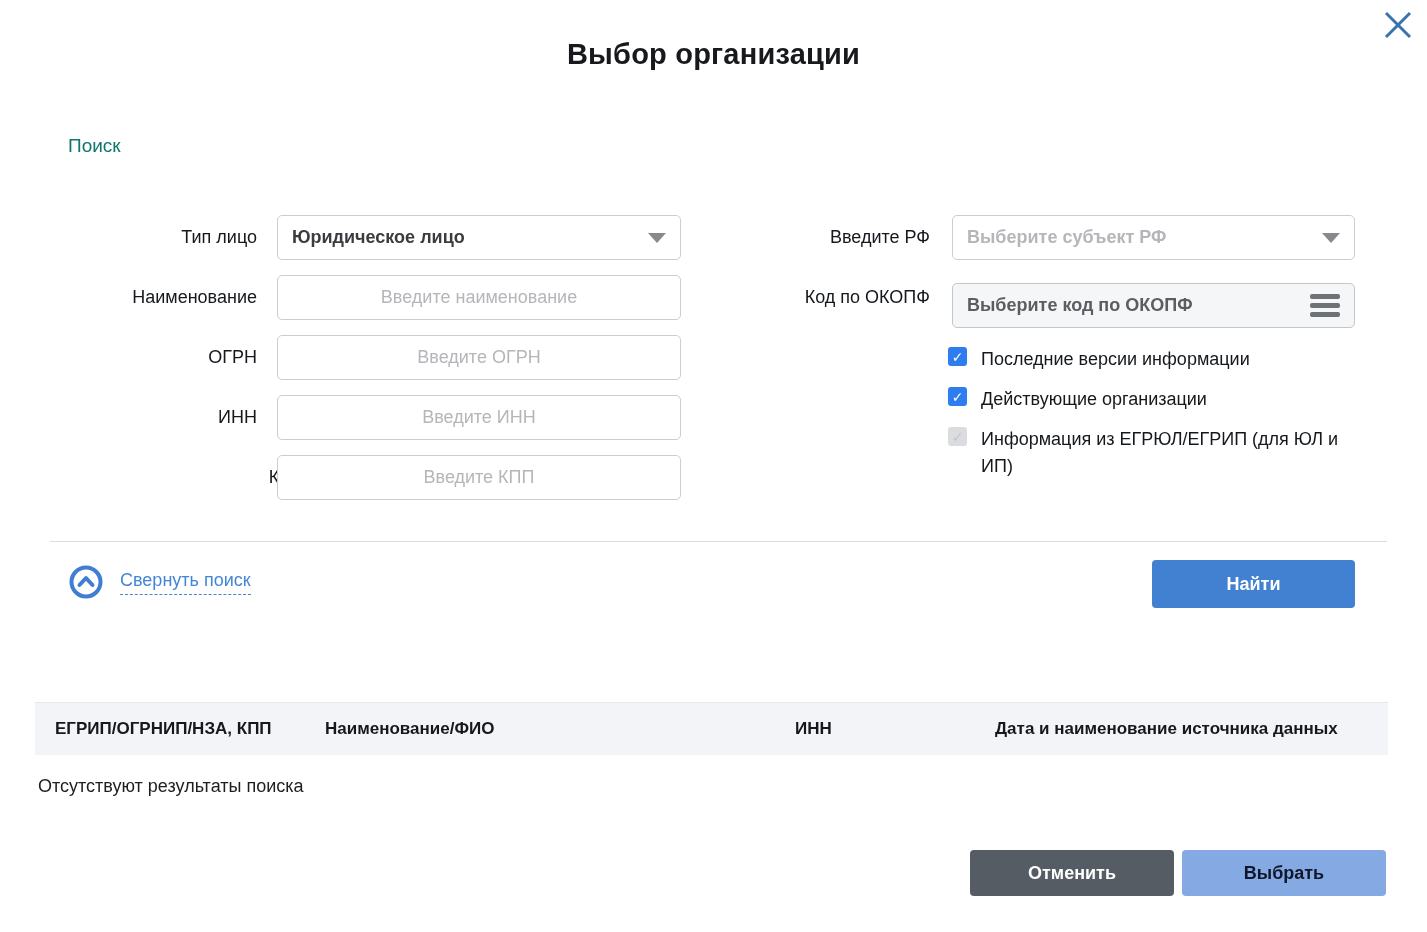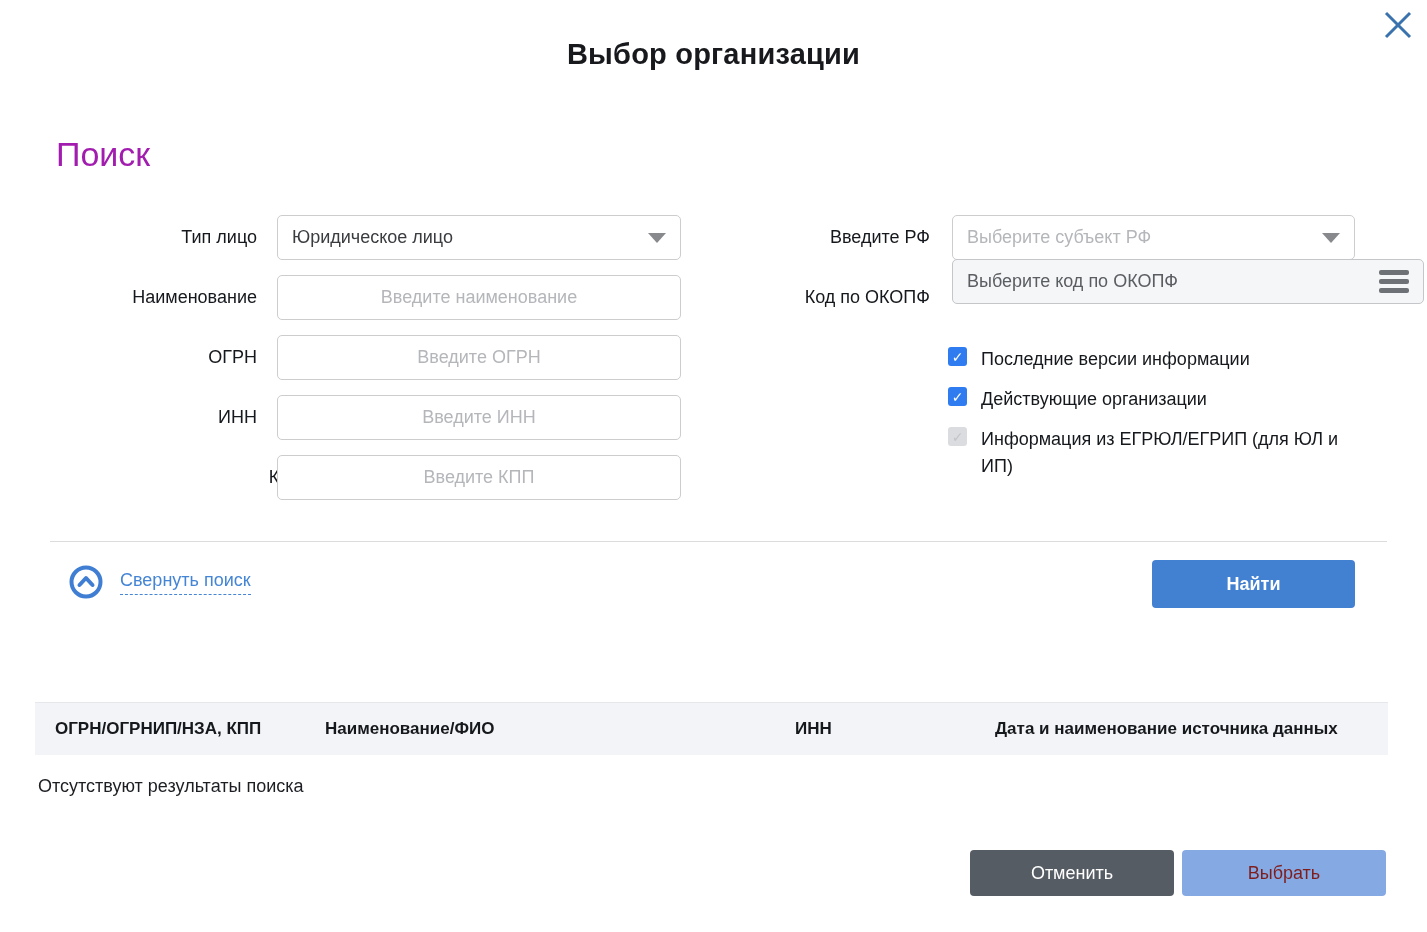--- a/index.html
+++ b/index.html
@@ -7,28 +7,28 @@
               font-family:"Liberation Sans","DejaVu Sans",sans-serif; color:#17191d; }
   .dialog { position:relative; width:1427px; height:932px; background:#fff; }
 
   
   .dlg-title { position:absolute; top:38px; left:0; width:100%; text-align:center;
                font-size:29px; font-weight:700; letter-spacing:.2px; color:#17191d; }
   .close-btn { position:absolute; top:6px; right:10px; width:38px; height:38px;
                display:flex; align-items:center; justify-content:center; cursor:pointer; }
 
   
-  .search-heading { position:absolute; top:135px; left:56px; font-size:34px;
-                    font-weight:500; color:#a21caf; }
+  .search-heading { position:absolute; top:135px; left:68px; font-size:19px;
+                    font-weight:500; color:#0f766e; }
   .flabel { font-size:18px; color:#15181c; white-space:nowrap; }
   .flabel-left  { position:absolute; width:257px; text-align:right; height:45px;
                   display:flex; align-items:center; justify-content:flex-end; }
   .field { position:absolute; width:404px; height:45px; border:1px solid #cdcdcd;
            border-radius:5px; background:#fff; display:flex; align-items:center;
-           padding:0 14px; font-size:18px; }
+           padding:0 14px; font-size:18px;font-weight:bold; }
   .field.selectlike { justify-content:space-between; cursor:pointer; }
   .sel-value { color:#3a3c40; }
   .sel-placeholder { color:#b4b6ba; }
   .tri-down { width:0; height:0; border-left:9px solid transparent;
               border-right:9px solid transparent; border-top:10px solid #87898d; }
   input.txt { position:absolute; width:404px; height:45px; border:1px solid #cdcdcd;
               border-radius:5px; padding:0 14px; font-size:18px; color:#3a3c40;
               font-family:inherit; outline:none;text-align:center; }
   input.txt::placeholder { color:#b4b6ba; }
   .field.picker { background:#f5f6f8; border-color:#c4c6c9; color:#5a5d61; }
@@ -58,24 +58,24 @@
 
   
   .thead { position:absolute; top:702px; left:35px; width:1353px; height:53px;
            background:#f3f4f7; border-top:1px solid #e6e7ea;
            display:grid; grid-template-columns:270px 470px 200px 1fr; align-items:center; }
   .th { font-size:17px; font-weight:700; color:#15181c; padding:0 20px; white-space:nowrap; }
   .empty-msg { position:absolute; top:776px; left:38px; font-size:18px; color:#1c1e22; }
 
   
   .btn { position:absolute; top:850px; width:204px; height:46px; border:none;
-         border-radius:4px; font-size:18px; font-weight:400; font-family:inherit;
+         border-radius:4px; font-size:18px; font-weight:700; font-family:inherit;
          color:#ffffff; cursor:pointer; }
   .cancel-btn { left:970px;  background:#565c64; }
-  .select-btn { left:1182px; background:#85a9e3; color:#7f1d1d; cursor:default; }
+  .select-btn { left:1182px; background:#85a9e3; color:#0f172a; cursor:default; }
 </style>
 </head>
 <body>
 
 <div class="dialog">
 
   <div class="dlg-title">Выбор организации</div>
 
   <div class="close-btn">
     <svg width="34" height="34" viewBox="0 0 34 34">
@@ -118,21 +118,21 @@
     <span class="flabel">Введите РФ</span>
   </div>
   <div class="field selectlike" style="top:215px; left:952px; width:403px;">
     <span class="sel-placeholder">Выберите субъект РФ</span>
     <span class="tri-down"></span>
   </div>
 
   <div class="flabel-left" style="top:275px; left:673px; width:257px;align-items:center;">
     <span class="flabel">Код по ОКОПФ</span>
   </div>
-  <div class="field selectlike picker" style="top:259px; left:952px; width:472px;">
+  <div class="field selectlike picker" style="top:283px; left:952px; width:403px;">
     <span>Выберите код по ОКОПФ</span>
     <span class="hamburger">
         <span></span>
         <span></span>
         <span></span>
       </span>
   </div>
 
   <div class="cbrow" style="top:346px;">
     <span class="cbox on">
@@ -159,21 +159,21 @@
     <svg width="36" height="36" viewBox="0 0 36 36">
       <circle cx="18" cy="18" r="14.5" fill="none" stroke="#3f7ed2" stroke-width="4"></circle>
       <polyline points="11.5,21 18,14 24.5,21" fill="none" stroke="#3f7ed2" stroke-width="4" stroke-linecap="round" stroke-linejoin="round"></polyline>
     </svg>
     <span class="collapse-link">Свернуть поиск</span>
   </div>
 
   <button class="find-btn">Найти</button>
 
   <div class="thead">
-    <div class="th">ОГРН/ОГРНИП/НЗА, КПП</div>
+    <div class="th">ЕГРИП/ОГРНИП/НЗА, КПП</div>
     <div class="th">Наименование/ФИО</div>
     <div class="th">ИНН</div>
     <div class="th">Дата и наименование источника данных</div>
   </div>
 
   <div class="empty-msg">Отсутствуют результаты поиска</div>
 
   <button class="btn cancel-btn">Отменить</button>
   <button class="btn select-btn">Выбрать</button>
 

